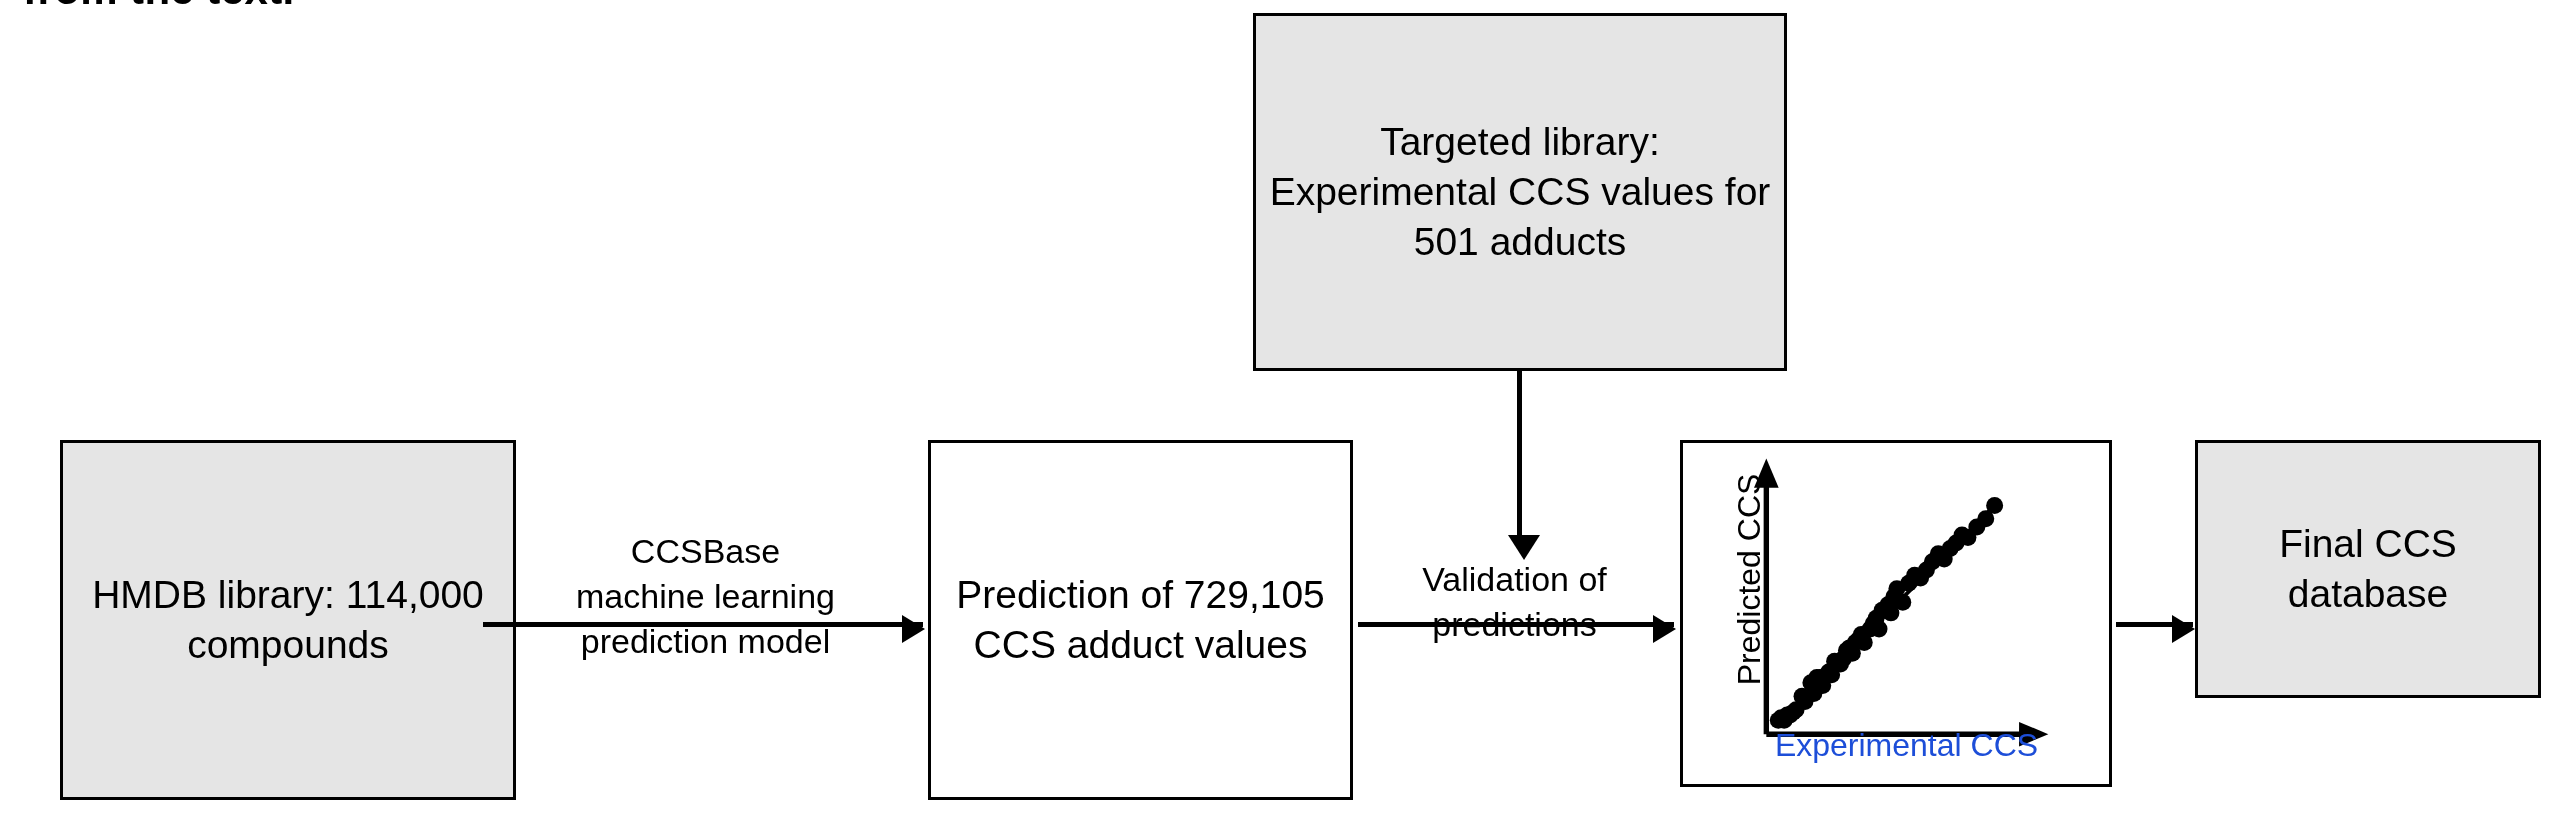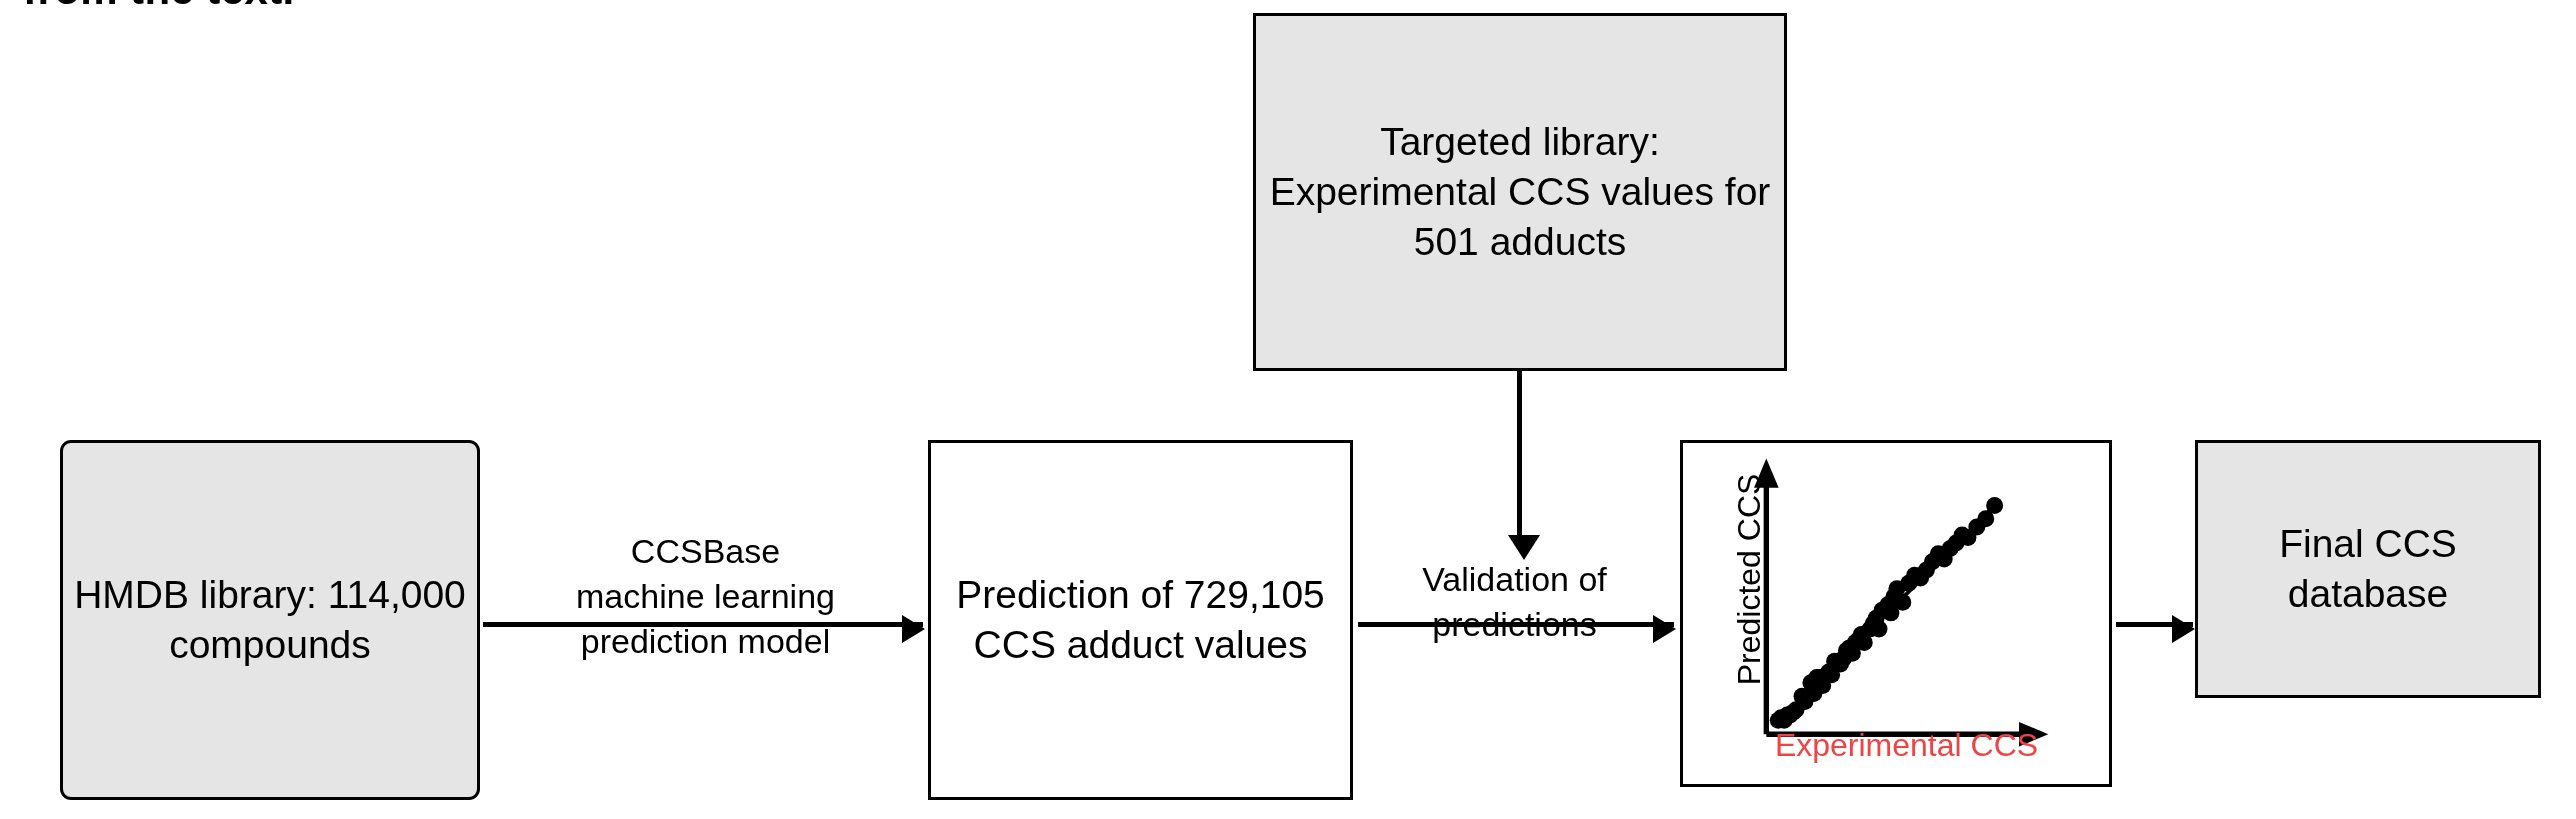--- a/index.html
+++ b/index.html
@@ -41,23 +41,22 @@
     justify-content: center;
     text-align: center;
     line-height: 1.28;
   }
   .node.gray { background: #e5e5e5; }
   .node.white { background: #ffffff; }
   .node .label { padding: 0 7.7px; display: block; }
 
   
   #node-hmdb {
-    left: 60px; top: 440px; width: 420px; height: 360px;
-    font-size: 39px;
-    border-radius: 11px;
+    left: 60px; top: 440px; width: 456px; height: 360px;
+    font-size: 39px;
   }
   #node-targeted {
     left: 1253px; top: 13px; width: 534px; height: 358px;
     font-size: 39px;
   }
   #node-prediction {
     left: 928px; top: 440px; width: 425px; height: 360px;
     font-size: 39px;
   }
   #node-scatter {
@@ -136,21 +135,21 @@
     font-size: 32px;
     color: #000;
   }
   .axis-label-x {
     position: absolute;
     left: 46px;
     bottom: 18.5px;
     width: 355px;
     text-align: center;
     font-size: 32px;
-    color: #ef4444;
+    color: #1d4ed8;
   }
 </style>
 </head>
 <body>
 
 <div id="canvas">
 
   <div class="top-clip">from the text.</div>
 
   <div class="node gray" id="node-hmdb">

